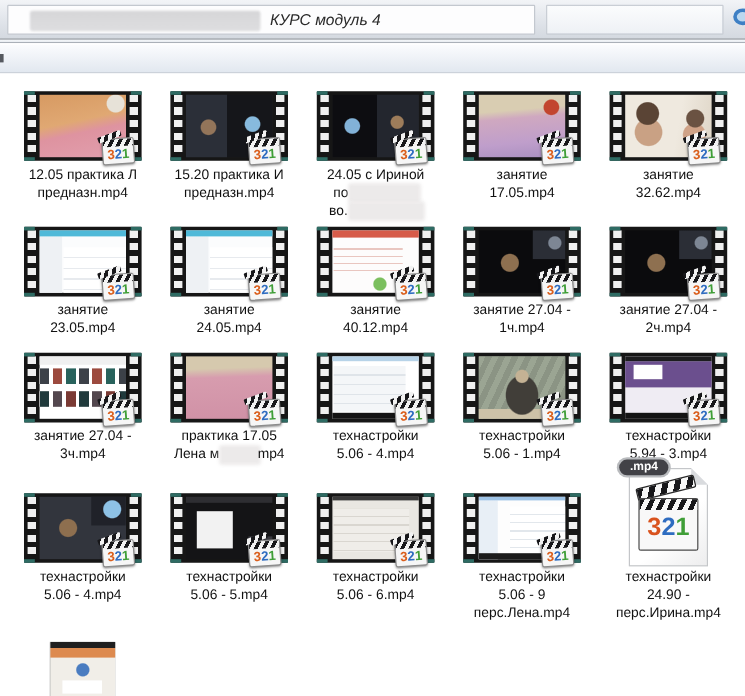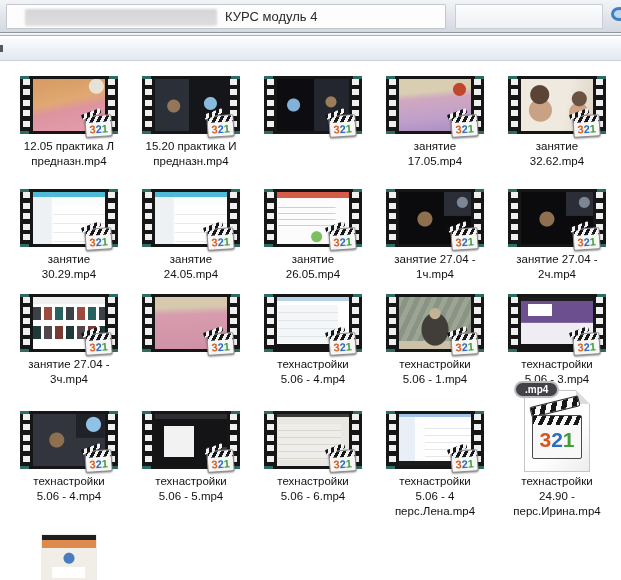--- a/index.html
+++ b/index.html
@@ -2,21 +2,21 @@
 <html><head>
 <meta charset="utf-8">
 <style>
   * { margin:0; padding:0; box-sizing:border-box; }
   html,body { width:621px; height:580px; overflow:hidden;
     font-family:"Liberation Sans", sans-serif; background:#fff; }
 
   
   .titlebar { position:relative; height:33px;
     background:linear-gradient(#f2f4f7,#dfe3e9 60%,#d4d9e0);
-    border-bottom:1px solid #8e949c; }
+    border-bottom:1px solid #8e949c;font-style:italic; }
   .addr-field { position:absolute; left:6px; top:4px; width:440px; height:25px;
     background:#fdfdfe; border:1px solid #c3c8cf; border-radius:1px;
     display:flex; align-items:center; }
   .addr-blur { position:absolute; left:18px; top:4px; width:192px; height:17px;
     background:linear-gradient(#d6d6d8,#dedee0); border-radius:2px; filter:blur(1px); }
   .addr-text { position:absolute; left:218px; font-size:13px; color:#2a2a2a; white-space:nowrap; }
   .search-field { position:absolute; left:455px; top:4px; width:148px; height:25px;
     background:linear-gradient(#fbfcfd,#eef1f5); border:1px solid #c9ced5; border-radius:1px; }
   .refresh-glyph { position:absolute; right:-6px; top:7px; width:16px; height:14px;
     border:3px solid #3e7fc4; border-radius:50%; background:#bcd8f0; }
@@ -224,20 +224,25 @@
             <div class="strip"></div>
             <div class="badge">
               <div class="digits">
                 <b>3</b>
                 <b>2</b>
                 <b>1</b>
               </div>
             </div>
           </div>
         </div>
+        <div class="caption">
+          <div><span>24.05 с Ириной</span></div>
+          <div><span>по</span><span class="blurbox" style="width: 56px;"></span></div>
+          <div><span>во.</span><span class="blurbox" style="width: 60px;"></span></div>
+        </div>
       </div>
       <div class="cell">
         <div class="thumbbox">
           <div class="film">
             <div class="strip"></div>
             <div class="shot t-bed2"></div>
             <div class="strip"></div>
             <div class="badge">
               <div class="digits">
                 <b>3</b>
@@ -284,21 +289,21 @@
               <div class="digits">
                 <b>3</b>
                 <b>2</b>
                 <b>1</b>
               </div>
             </div>
           </div>
         </div>
         <div class="caption">
           <div><span>занятие</span></div>
-          <div><span>30.29.mp4</span></div>
+          <div><span>23.05.mp4</span></div>
         </div>
       </div>
       <div class="cell">
         <div class="thumbbox">
           <div class="film">
             <div class="strip"></div>
             <div class="shot t-webapp"></div>
             <div class="strip"></div>
             <div class="badge">
               <div class="digits">
@@ -324,21 +329,21 @@
               <div class="digits">
                 <b>3</b>
                 <b>2</b>
                 <b>1</b>
               </div>
             </div>
           </div>
         </div>
         <div class="caption">
           <div><span>занятие</span></div>
-          <div><span>26.05.mp4</span></div>
+          <div><span>40.12.mp4</span></div>
         </div>
       </div>
       <div class="cell">
         <div class="thumbbox">
           <div class="film">
             <div class="strip"></div>
             <div class="shot t-call-c"></div>
             <div class="strip"></div>
             <div class="badge">
               <div class="digits">
@@ -404,20 +409,24 @@
             <div class="strip"></div>
             <div class="badge">
               <div class="digits">
                 <b>3</b>
                 <b>2</b>
                 <b>1</b>
               </div>
             </div>
           </div>
         </div>
+        <div class="caption">
+          <div><span>практика 17.05</span></div>
+          <div><span>Лена м</span><span class="blurbox" style="width: 30px;"></span><span>mp4</span></div>
+        </div>
       </div>
       <div class="cell">
         <div class="thumbbox">
           <div class="film">
             <div class="strip"></div>
             <div class="shot t-files1"></div>
             <div class="strip"></div>
             <div class="badge">
               <div class="digits">
                 <b>3</b>
@@ -462,21 +471,21 @@
               <div class="digits">
                 <b>3</b>
                 <b>2</b>
                 <b>1</b>
               </div>
             </div>
           </div>
         </div>
         <div class="caption">
           <div><span>технастройки</span></div>
-          <div><span>5.06 - 3.mp4</span></div>
+          <div><span>5.94 - 3.mp4</span></div>
         </div>
       </div>
     </div>
     <div class="frow r3">
       <div class="cell">
         <div class="thumbbox">
           <div class="film">
             <div class="strip"></div>
             <div class="shot t-call-d"></div>
             <div class="strip"></div>
@@ -544,21 +553,21 @@
               <div class="digits">
                 <b>3</b>
                 <b>2</b>
                 <b>1</b>
               </div>
             </div>
           </div>
         </div>
         <div class="caption">
           <div><span>технастройки</span></div>
-          <div><span>5.06 - 4</span></div>
+          <div><span>5.06 - 9</span></div>
           <div><span>перс.Лена.mp4</span></div>
         </div>
       </div>
       <div class="cell">
         <div class="thumbbox">
           <div class="bigicon">
             <span class="fold"></span>
             <div class="clap">
               <div class="cl-top"></div>
               <div class="cl-body">

